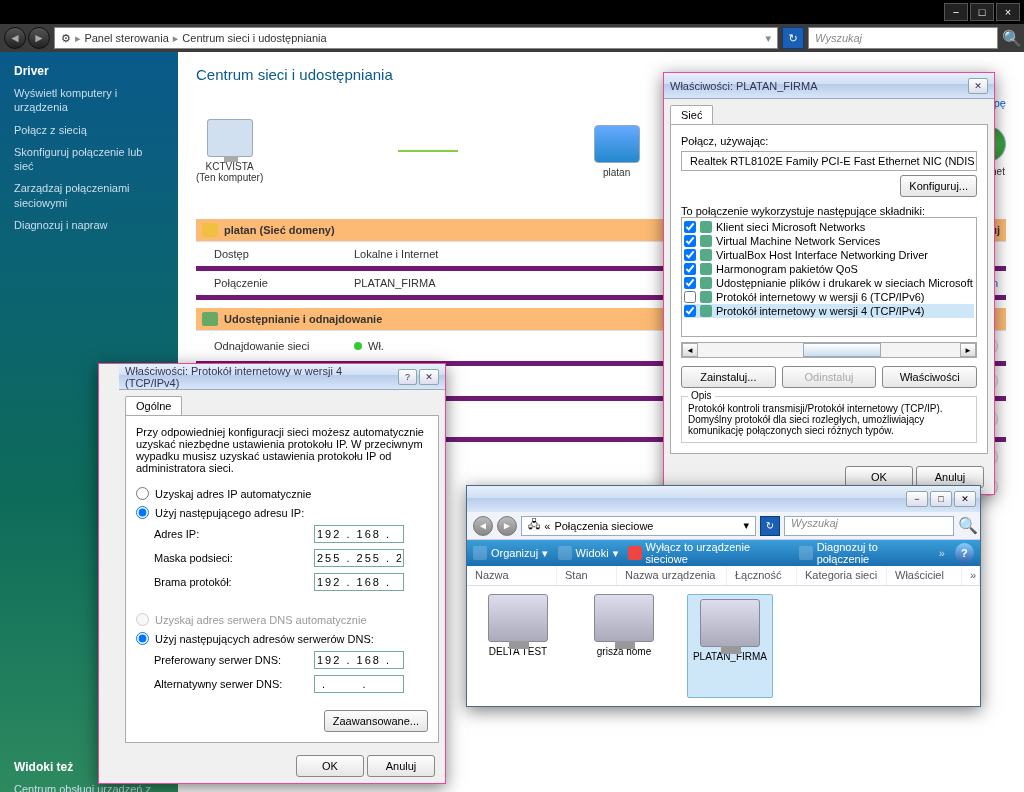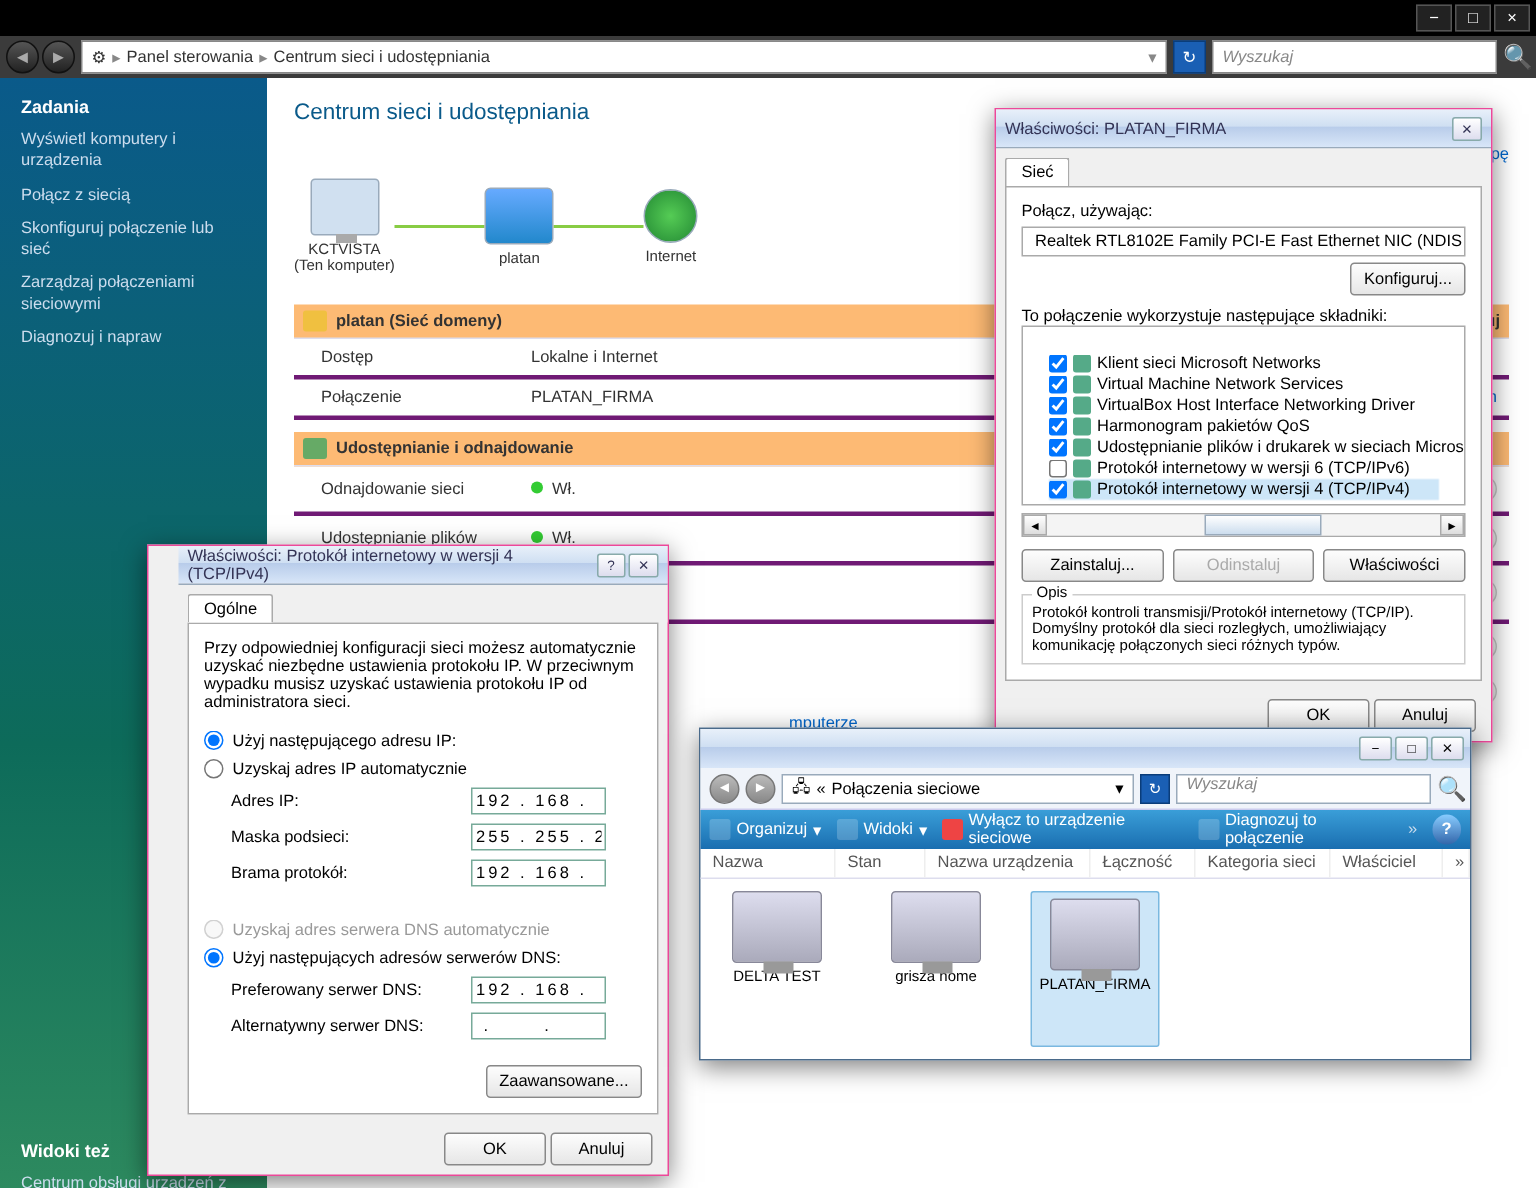--- a/index.html
+++ b/index.html
@@ -20,31 +20,31 @@
 
 
 .explorer-body { position:absolute; top:52px; left:0; right:0; height:740px; display:flex; background:#fff;}
 .sidebar { width:178px; background:linear-gradient(180deg, #0a5a8a 0%, #0d6b5a 60%, #2d8a5f 100%); color:#fff; padding:12px 14px; font-size:11px; }
 .sidebar h4 { font-size:12px; font-weight:bold; margin-bottom:8px;}
 .sidebar a { display:block; color:#cde; text-decoration:none; margin-bottom:8px; line-height:1.3; cursor:pointer;}
 .sidebar .spacer { height:520px;}
 
 .content { flex:1; background:#fff; padding:14px 18px; color:#333; font-size:11px;}
 .content h2 { color:#0a5a8a; font-size:15px; font-weight:normal; margin-bottom:14px;}
-.netmap { display:flex; justify-content:flex-start; align-items:center; margin:10px 0 20px;}
+.netmap { display:flex; justify-content:space-between; align-items:center; margin:10px 0 36px;}
 .netnode { text-align:center; font-size:10px;}
 .netnode .icon { width:46px; height:38px; margin:0 auto 4px; background:#d0e0f0; border:1px solid #9ab; border-radius:3px; position:relative;}
 .netnode .icon.monitor::after { content:""; position:absolute; bottom:-6px; left:16px; width:14px; height:6px; background:#aaa;}
 .netnode .icon.router { background:linear-gradient(#6af,#28c); border-radius:4px;}
 .netnode .icon.globe { background:radial-gradient(#5c5,#283); border-radius:50%; width:36px; height:36px;}
 .maplink { text-align:right; color:#0066cc; cursor:pointer; font-size:11px;}
 
 .section-head { background:#fdba74; padding:4px 6px; font-weight:bold; margin-top:8px; border-bottom:1px solid #dde; display:flex; align-items:center; gap:6px;}
 .section-head .sicon { width:16px; height:14px; background:#f0c040; border-radius:2px;}
-.row { display:flex; padding:6px 8px 6px 18px; border-bottom:3px solid #701a75; align-items:center;}
+.row { display:flex; padding:6px 8px 6px 18px; border-bottom:5px solid #701a75; align-items:center;}
 .row .label { width:140px;}
 .row .value { flex:1;}
 .row .link { color:#0066cc; cursor:pointer;}
 .row .dot-on { display:inline-block; width:8px; height:8px; background:#3c3; border-radius:50%; margin-right:6px;}
 .row .dot-off { display:inline-block; width:8px; height:8px; background:#999; border-radius:50%; margin-right:6px;}
 .chev { width:18px; height:18px; border:1px solid #ccc; border-radius:50%; display:flex; align-items:center; justify-content:center; font-size:9px; color:#666; background:linear-gradient(#fff,#eee); cursor:pointer;}
 
 
 .dialog { position:absolute; background:#f0f0f0; border:1px solid #ec4899; box-shadow:0 4px 16px rgba(0,0,0,0.5); font-size:11px;}
 .dialog .dtitle { height:26px; background:linear-gradient(180deg,#e8f0fa 0%, #cfdff2 45%, #b8ccea 46%, #d8e6f8 100%); border-bottom:1px solid #9ab; display:flex; align-items:center; padding:0 6px; color:#335; }
@@ -59,21 +59,21 @@
 
 .group { border:1px solid #ccc; padding:8px; margin-bottom:8px; position:relative;}
 .radio-row, .check-row { display:flex; align-items:center; gap:6px; padding:3px 0;}
 .ip-row { display:flex; align-items:center; padding:3px 0 3px 18px;}
 .ip-row .lbl { width:160px;}
 .ip-row input { width:90px; height:18px; border:1px solid #7a9; text-align:center; font-size:11px; letter-spacing:2px; padding:0 2px; font-family:inherit;}
 
 .adapterbox { height:20px; border:1px solid #aaa; background:#fff; display:flex; align-items:center; padding:0 4px; gap:4px; white-space:nowrap; overflow:hidden;}
 .adapterbox .aicon { width:14px; height:14px; background:#3a6; border-radius:2px;}
 
-.complist { height:120px; border:1px solid #aaa; background:#fff; overflow-y:scroll; padding:17px; margin-bottom:6px;}
+.complist { height:120px; border:1px solid #aaa; background:#fff; overflow-y:scroll; padding:2px; margin-bottom:6px;}
 .complist .item { display:flex; align-items:center; gap:4px; padding:1px 0; white-space:nowrap;}
 .complist .item .cicon { width:12px; height:12px; background:#5a8; border-radius:2px; flex-shrink:0;}
 .complist input[type=checkbox] { width:12px; height:12px;}
 .scrollbar-h { height:16px; border:1px solid #aaa; background:#eee; margin-top:-1px; display:flex; align-items:center;}
 .scrollbar-h .sbtn { width:16px; height:14px; background:linear-gradient(#fff,#ddd); border:1px solid #aaa; font-size:8px; display:flex; align-items:center; justify-content:center;}
 .scrollbar-h .strack { flex:1; height:14px; background:#f4f4f4; position:relative;}
 .scrollbar-h .sthumb { position:absolute; left:40%; width:30%; height:100%; background:linear-gradient(#fff,#cde); border:1px solid #9ab;}
 
 .descbox { border:1px solid #ccc; padding:6px; font-size:10px; position:relative;}
 .descbox .glabel { position:absolute; top:-7px; left:6px; background:#fff; padding:0 3px;}
@@ -123,21 +123,21 @@
     <span style="flex:1"></span>
       <span class="sep">▾</span>
   </div>
   <div class="refreshbtn">↻</div>
   <div class="searchbox-top">Wyszukaj</div>
   <div style="width:18px;color:#ccc;text-align:center">🔍</div>
 </div>
 
 <div class="explorer-body">
   <div class="sidebar">
-    <h4>Zadania</h4>
+    <h4>Driver</h4>
     <a>Wyświetl komputery i urządzenia</a>
     <a>Połącz z siecią</a>
     <a>Skonfiguruj połączenie lub sieć</a>
     <a>Zarządzaj połączeniami sieciowymi</a>
     <a>Diagnozuj i napraw</a>
     <div class="spacer"></div>
     <h4>Widoki też</h4>
     <a>Centrum obsługi urządzeń z systemem Windows Mobile</a>
 
   </div>
@@ -214,26 +214,26 @@
   <div class="dtitle">
     <span>Właściwości: Protokół internetowy w wersji 4 (TCP/IPv4)</span>
     <div class="spacer"></div>
     <div class="wbtn">?</div>
     <div class="wbtn">✕</div>
   </div>
   <div class="tabstrip"><div class="tab">Ogólne</div></div>
   <div class="panel">
     <div style="margin-bottom:10px">Przy odpowiedniej konfiguracji sieci możesz automatycznie uzyskać niezbędne ustawienia protokołu IP. W przeciwnym wypadku musisz uzyskać ustawienia protokołu IP od administratora sieci.</div>
     <div class="radio-row">
+        <input type="radio" name="ip" style="">
+        <span>Uzyskaj adres IP automatycznie</span>
+      </div>
+    <div class="radio-row">
         <input type="radio" name="ip" checked="" style="">
         <span>Użyj następującego adresu IP:</span>
-      </div>
-    <div class="radio-row">
-        <input type="radio" name="ip" style="">
-        <span>Uzyskaj adres IP automatycznie</span>
       </div>
     <div class="group" style="border:none;padding:0 0 8px">
       <div class="ip-row">
           <div class="lbl">Adres IP:</div>
           <input value="192 . 168 .  0  . 46" style="">
         </div>
       <div class="ip-row">
           <div class="lbl">Maska podsieci:</div>
           <input value="255 . 255 . 254 .  0" style="">
         </div>

